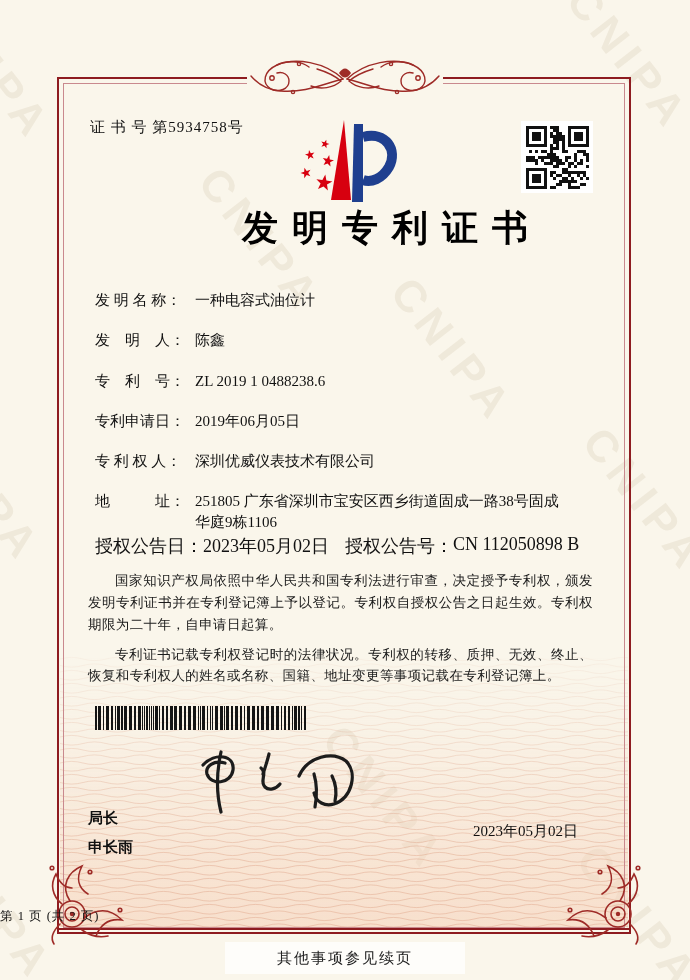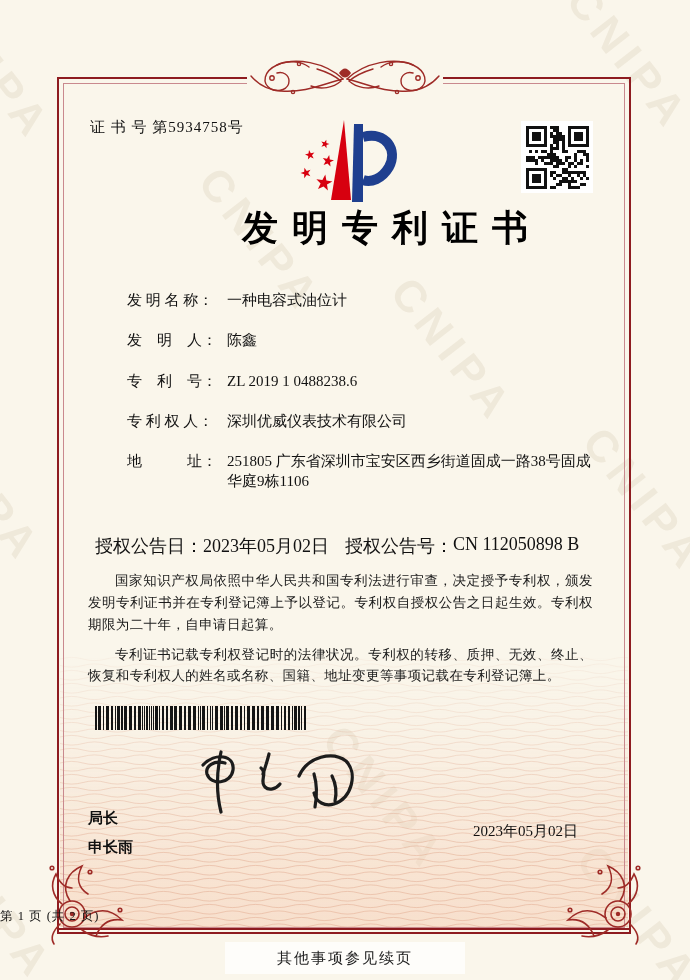--- a/index.html
+++ b/index.html
@@ -55,21 +55,21 @@
   .logo{position:absolute;left:284px;top:110px;}
   .qr{position:absolute;left:521px;top:121px;width:72px;height:72px;background:#fff;
       display:flex;align-items:center;justify-content:center;}
   .title{
     position:absolute;left:0;top:204px;width:100%;
     text-align:center;font-size:36px;font-weight:bold;color:#000;
     letter-spacing:14px;text-indent:14px;padding-left:40px;
   }
   
   .fields{position:absolute;left:95px;top:290px;width:510px;font-size:15px;color:#111;}
-  .frow{display:flex;margin-bottom:20px;line-height:1.35;margin-left:32px;}
+  .frow{display:flex;margin-bottom:20px;line-height:1.35;}
   .flabel{flex:0 0 100px;white-space:nowrap;}
   .fvalue{flex:1 1 auto;max-width:378px;}
   .grant-row{position:absolute;left:95px;top:534px;width:510px;font-size:18px;color:#111;display:flex;text-align:right;}
   .grant-col1{width:250px;display:flex;}
   .grant-col2{display:flex;}
   
   .body-text{
     position:absolute;left:88px;top:570px;width:514px;
     font-size:13.5px;line-height:1.62;color:#1a1a1a;letter-spacing:0.4px;
     text-align:justify;
@@ -456,20 +456,24 @@
     </div>
     <div class="frow">
       <span class="flabel">发　明　人：</span>
       <span class="fvalue">陈鑫</span>
     </div>
     <div class="frow">
       <span class="flabel">专　利　号：</span>
       <span class="fvalue">ZL 2019 1 0488238.6</span>
     </div>
     <div class="frow">
+      <span class="flabel">专利申请日：</span>
+      <span class="fvalue">2019年06月05日</span>
+    </div>
+    <div class="frow">
       <span class="flabel">专 利 权 人：</span>
       <span class="fvalue">深圳优威仪表技术有限公司</span>
     </div>
     <div class="frow">
       <span class="flabel">地　　　址：</span>
       <span class="fvalue">251805 广东省深圳市宝安区西乡街道固成一路38号固成华庭9栋1106</span>
     </div>
   </div>
 
   <div class="grant-row">

